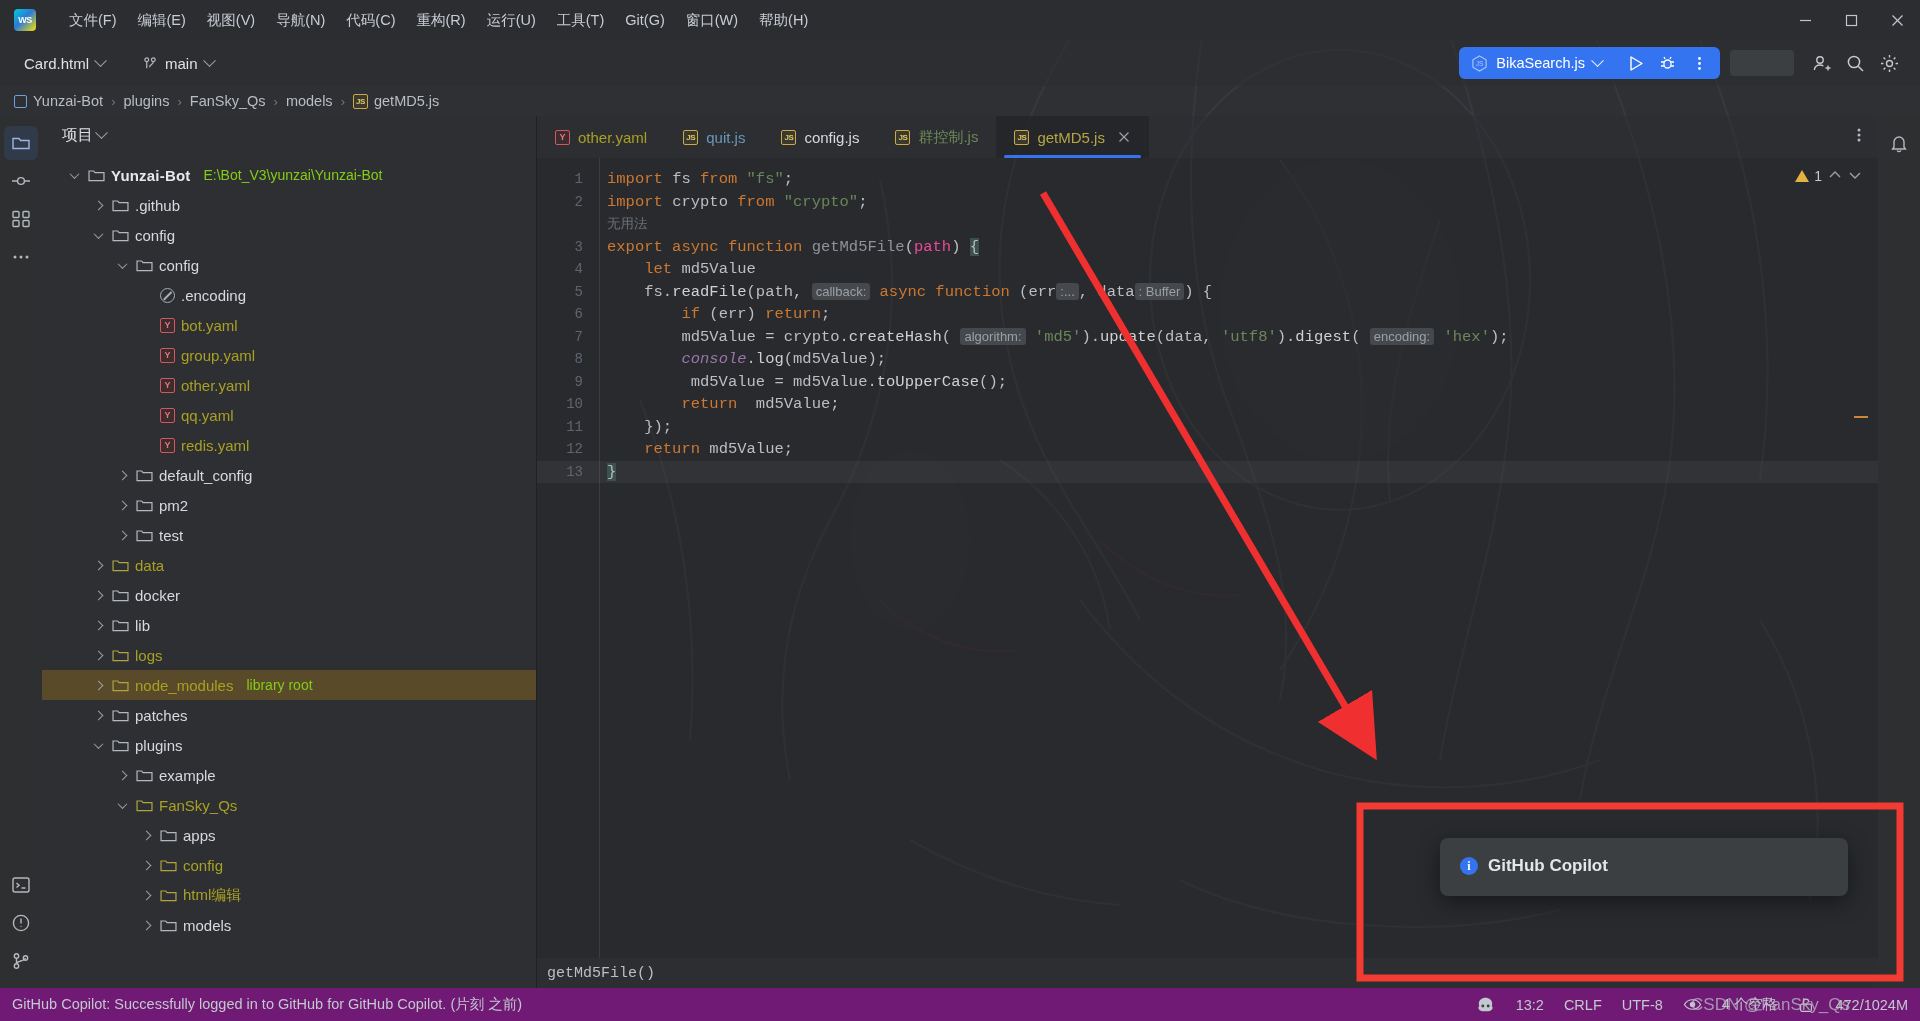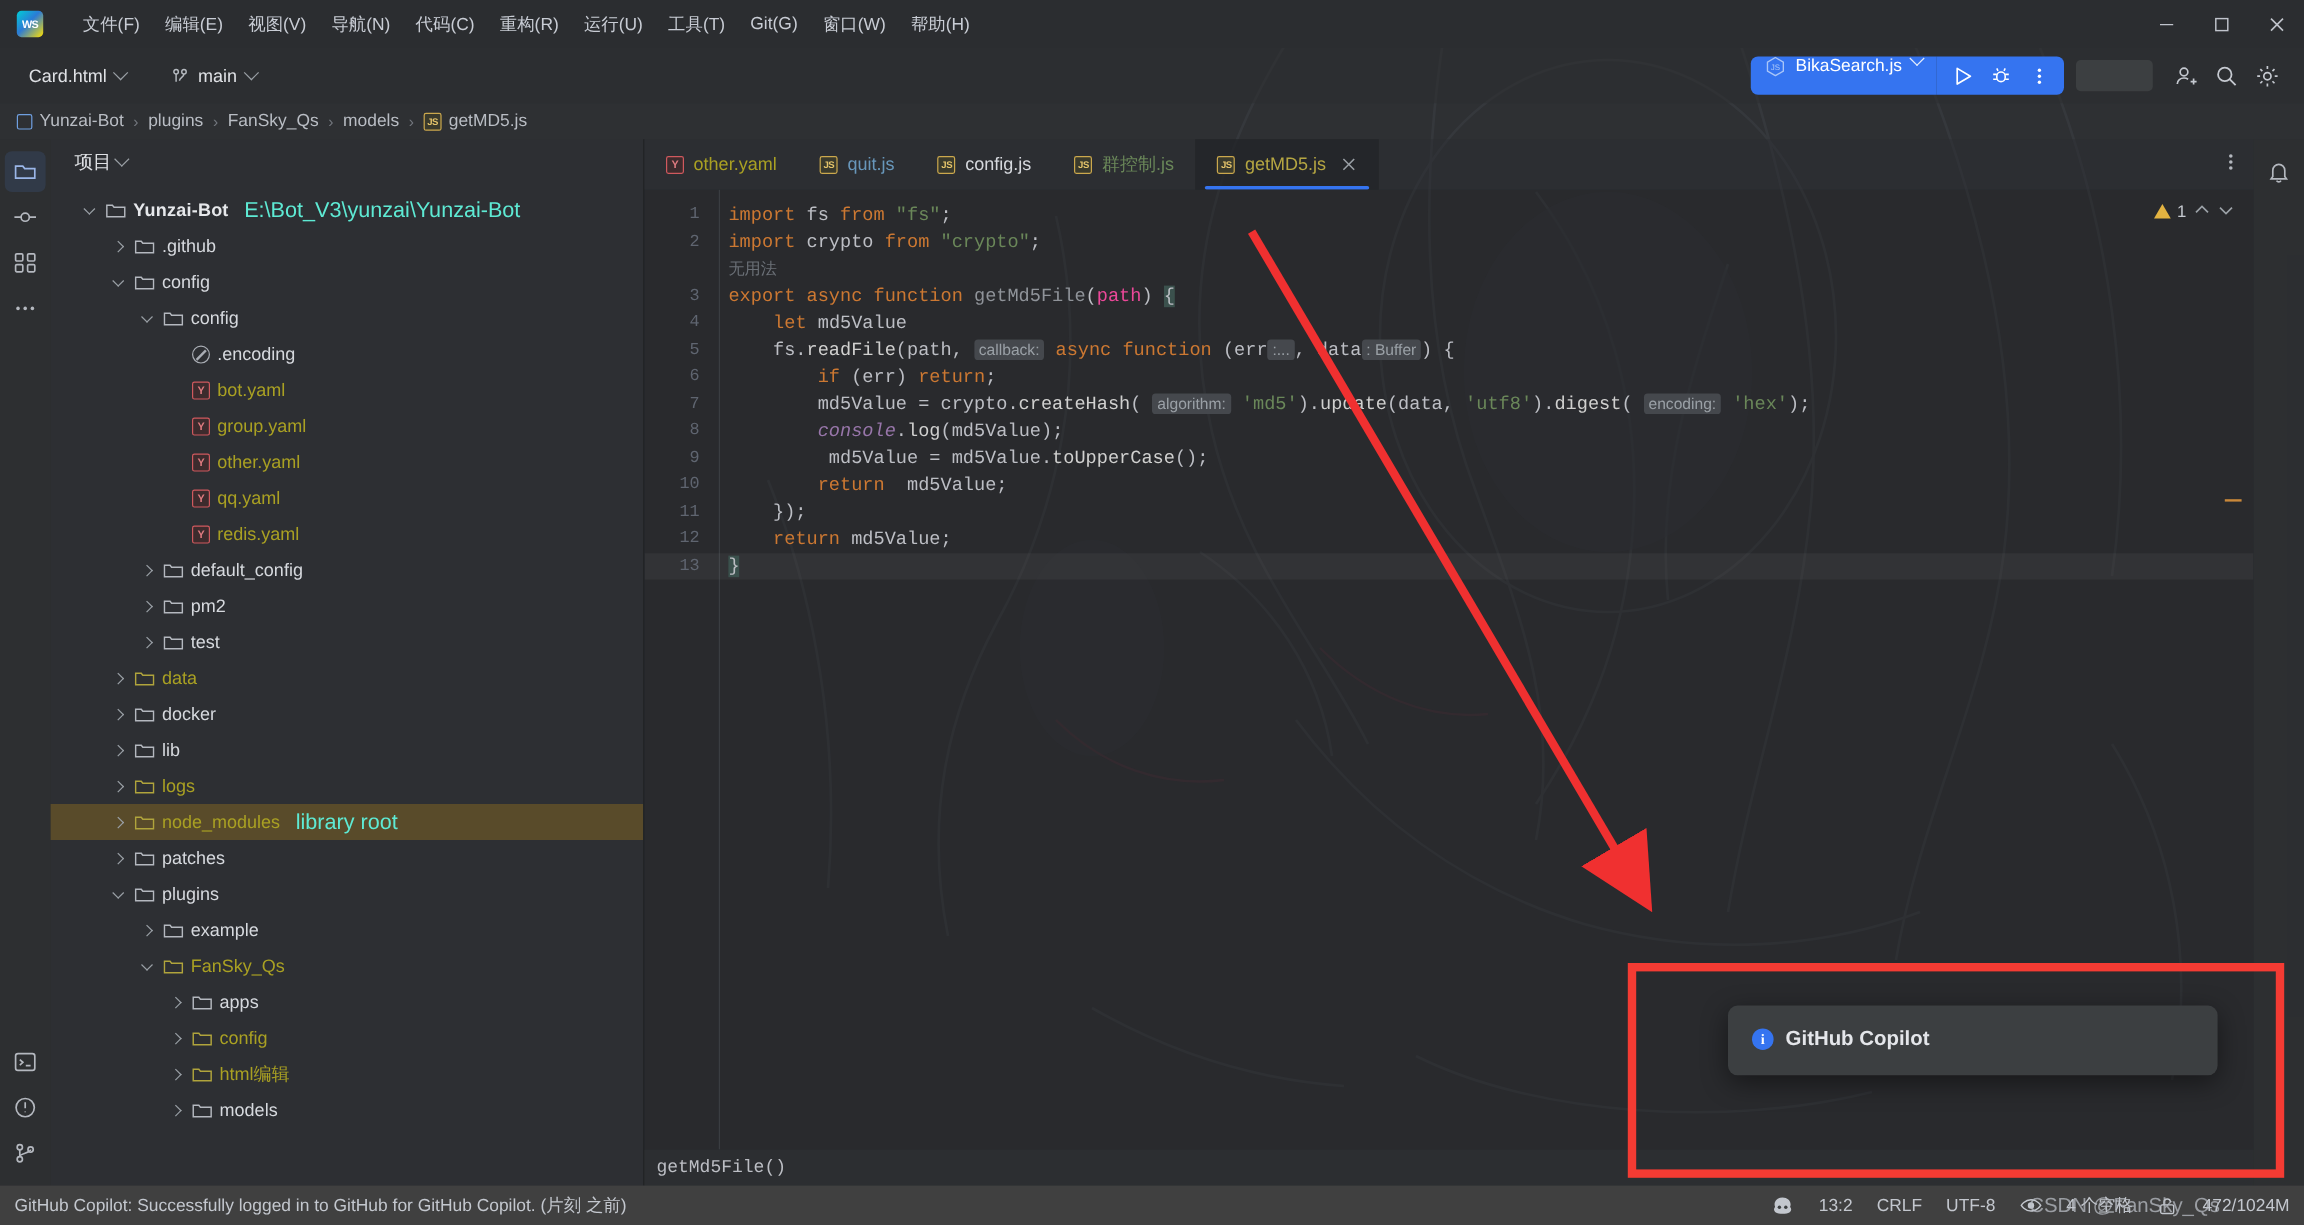--- a/index.html
+++ b/index.html
@@ -36,21 +36,21 @@
 
   
   .toolbar { position:relative; z-index:5; height:46px; display:flex; align-items:center;
              padding:0 14px 0 16px; background:rgba(43,45,48,.55); }
   .tb-chip { display:flex; align-items:center; gap:7px; font-size:15px; color:#dfe1e5;
              padding:4px 8px; border-radius:5px; }
   .chev { width:9px; height:9px; border-right:1.6px solid #9aa0a6; border-bottom:1.6px solid #9aa0a6;
           transform:rotate(45deg) translate(-2px,-2px); }
   .branch-ico { width:15px; height:15px; color:#b6bac0; }
   .tb-right { margin-left:auto; display:flex; align-items:center; gap:0; }
-  .runcfg { display:flex; align-items:flex-start; background:#3574f0; border-radius:6px 0 0 6px;
+  .runcfg { display:flex; align-items:center; background:#3574f0; border-radius:6px 0 0 6px;
             height:32px; padding:0 12px; gap:8px; }
   .runcfg .js-hex { width:17px; height:17px; opacity:.75; }
   .runcfg-label { font-size:14.5px; color:#fff; }
   .runcfg .chev { border-color:#e6eefc; }
   .runbar { display:flex; align-items:center; background:#3574f0; border-radius:0 6px 6px 0;
             height:32px; padding:0 6px; gap:2px; }
   .runbar .ic { width:30px; height:28px; display:flex; align-items:center; justify-content:center; }
   .tb-sep { width:64px; height:26px; background:#3c3f41; border-radius:4px; margin:0 10px; }
   .tb-ic { width:34px; height:34px; display:flex; align-items:center; justify-content:center;
            color:#c5c9d0; border-radius:5px; }
@@ -92,21 +92,21 @@
   .tw { width:16px; height:16px; flex:none; display:flex; align-items:center; justify-content:center; }
   .tw.none { visibility:hidden; }
   .tw i { display:block; width:7px; height:7px; border-right:1.6px solid #9aa0a6;
           border-bottom:1.6px solid #9aa0a6; transform:rotate(-45deg); }
   .tw.open i { transform:rotate(45deg) translate(-1px,-1px); }
   .folder { width:17px; height:14px; flex:none; }
   .lbl { font-size:15px; }
   .lbl.bold { font-weight:bold; color:#e6e8eb; letter-spacing:.2px; }
   .lbl.white { color:#d6d9de; }
   .lbl.olive { color:#a9a023; }
-  .hint { font-size:18px; color:#5eead4; margin-left:7px; }
+  .hint { font-size:14px; color:#84cc16; margin-left:7px; }
   .gitignore-ic { width:15px; height:15px; border:1.5px solid #a9adb4; border-radius:50%;
                   position:relative; flex:none; }
   .gitignore-ic::after { content:""; position:absolute; left:1px; top:6px; width:11px; height:1.5px;
                   background:#a9adb4; transform:rotate(-45deg); }
 
   .splitter { width:1px; background:#1f2124; flex:none; }
 
   
   .editorcol { flex:1; display:flex; flex-direction:column; min-width:0; position:relative; }
   .tabs { height:42px; display:flex; align-items:stretch; background:rgba(43,45,48,.45);
@@ -155,21 +155,21 @@
   .bottom-label { height:30px; display:flex; align-items:center; padding-left:10px;
                   font-size:15px; color:#bcbec4; background:rgba(43,45,48,.55);
                   font-family:"Liberation Mono",monospace; }
 
   
   .rrail { width:42px; flex:none; background:rgba(43,45,48,.5); display:flex; flex-direction:column;
            align-items:center; padding-top:10px; }
 
   
   .status { position:relative; z-index:5; height:33px; display:flex; align-items:center;
-            background:#404040; padding:0 12px; font-size:14.5px; color:#c3c7ce; }
+            background:#701a75; padding:0 12px; font-size:14.5px; color:#c3c7ce; }
   .status-left { display:flex; align-items:center; gap:6px; }
   .status-right { margin-left:auto; display:flex; align-items:center; gap:20px; }
   .sb-ic { display:flex; align-items:center; color:#c3c7ce; }
   .mem { color:#c3c7ce; }
 
   
   .anno { position:absolute; inset:0; z-index:20; pointer-events:none; }
 
   
   .balloon { position:absolute; left:1440px; top:838px; width:408px;

